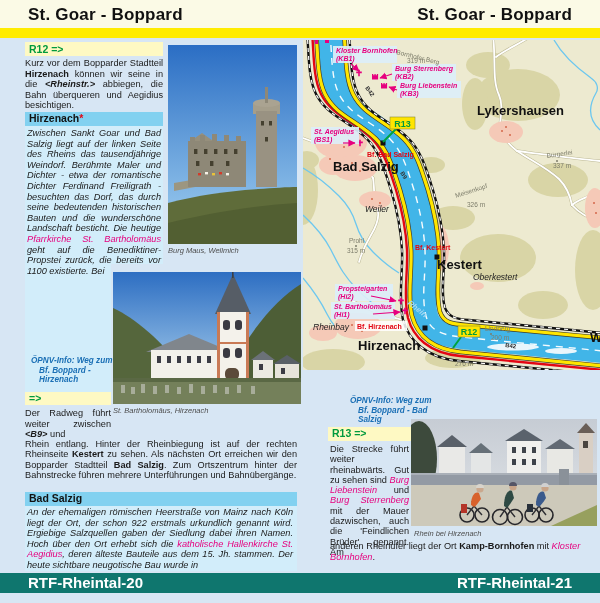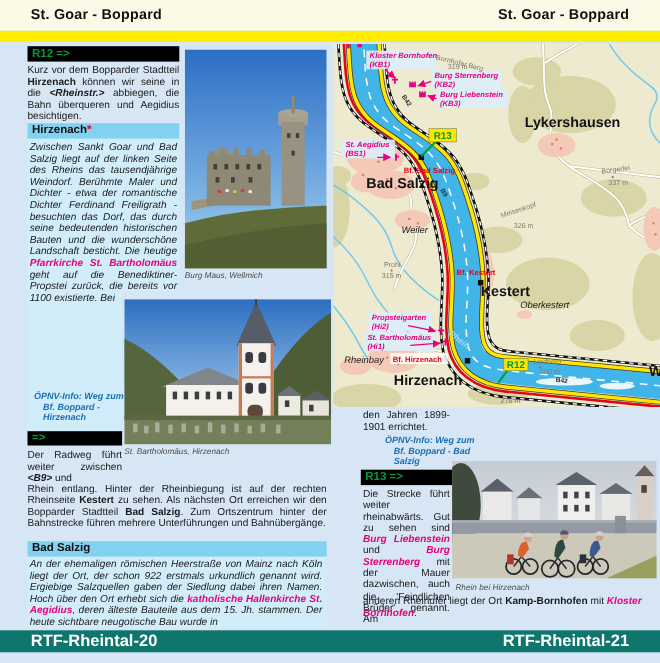--- a/index.html
+++ b/index.html
@@ -1,31 +1,31 @@
 <!DOCTYPE html>
 <html lang="de"><head>
 <meta charset="utf-8">
 <style>
   html,body{margin:0;padding:0;}
   body{font-family:"Liberation Sans","DejaVu Sans",sans-serif;}
   #page{position:relative;width:600px;height:603px;background:#d7e6f4;overflow:hidden;}
   .abs{position:absolute;}
   
   .topband{left:0;top:0;width:600px;height:28px;background:#fbfae6;}
-  .title{top:5px;font-size:13px;font-weight:bold;color:#111;letter-spacing:.2px;}
+  .title{top:5px;font-size:17px;font-weight:bold;color:#111;letter-spacing:.2px;}
   .yellowbar{left:0;top:28px;width:600px;height:10px;background:#ffec00;}
   .footerbar{left:0;top:573px;width:600px;height:20px;background:#0f766e;color:#fff;
              font-size:15px;font-weight:bold;line-height:20px;}
   
   .par{font-size:9.2px;line-height:10.6px;color:#1a1a1a;text-align:justify;hyphens:auto;}
   .b{font-weight:bold;}
   .bi{font-weight:bold;font-style:italic;}
-  .mag{color:#e6007e;font-weight:bold;}
+  .mag{color:#e6007e;font-weight:normal;}
   .ital{font-style:italic;}
-  .tag{background:#000000;color:#009a3d;font-weight:bold;font-size:10.5px;
+  .tag{background:#fef9c3;color:#009a3d;font-weight:bold;font-size:10.5px;
        line-height:14px;padding-left:4px;}
   .sechead{background:#82d1f0;color:#111;font-weight:bold;font-size:10.5px;
            line-height:13.5px;padding-left:4px;}
   .secbg{background:#d2edfa;}
   .red{color:#e30613;}
   .opnv{font-size:8.2px;line-height:9.5px;color:#1a6fb5;font-weight:bold;
         font-style:italic;padding-left:10px;text-indent:-8px;}
   .caption{font-size:7.5px;font-style:italic;color:#4d4d4d;}
   .photo{display:block;}
   
@@ -384,21 +384,20 @@
     </g>
 
     <g>
       <text x="0" y="0" class="m-road" transform="translate(62 48) rotate(55)">B42</text>
       <text x="0" y="0" class="m-road" transform="translate(97 133) rotate(58)">B9</text>
       <text x="0" y="0" class="m-road" transform="translate(202 307) rotate(8)">B42</text>
       <text x="0" y="0" class="m-rhein" transform="translate(104 264) rotate(38)">Rhein</text>
     </g>
   </svg>
 
-  <div class="abs par" style="left:330px;top:372px;width:79px;">den Jahren 1899-1901 errichtet.</div>
   <div class="abs opnv" style="left:348px;top:396px;width:76px;">ÖPNV-Info: Weg zum Bf. Boppard - Bad Salzig</div>
   <div class="abs tag" style="left:328px;top:427px;width:79px;height:13.5px;line-height:13.5px;">R13 =&gt;</div>
   <div class="abs par" style="left:330px;top:444px;width:79px;line-height:10.3px;"><span>Die Strecke führt weiter rheinabwärts. Gut zu sehen sind </span><span class="mag ital">Burg Liebenstein</span><span> und </span><span class="mag ital">Burg Sterrenberg</span><span> mit der Mauer dazwischen, auch die 'Feindlichen Brüder' genannt. Am</span></div>
   <div class="abs par" style="left:330px;top:541px;width:267px;text-align:left;"><span>anderen Rheinufer liegt der Ort </span><span class="b">Kamp-Bornhofen</span><span> mit </span><span class="mag ital">Kloster Bornhofen</span><span>.</span></div>
 
   <svg class="abs photo" style="left:411px;top:419px;" width="186" height="107" viewBox="0 0 186 107">
     <defs>
       <linearGradient id="hazeC" x1="0" y1="0" x2="0" y2="1">
         <stop offset="0" stop-color="#c6ccd4"></stop>
           <stop offset="1" stop-color="#e2e5e8"></stop>

